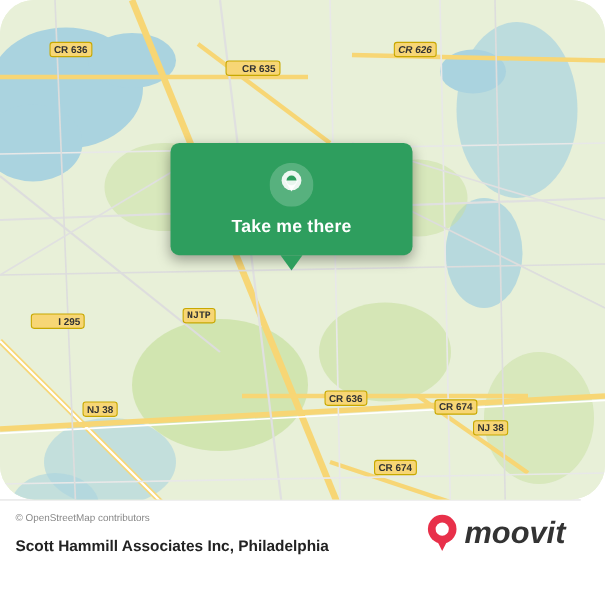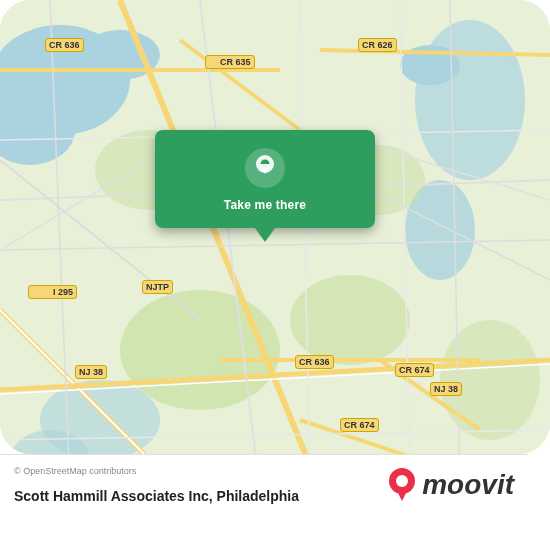--- a/index.html
+++ b/index.html
@@ -51,21 +51,21 @@
     }
 
     .pin-icon {
       width: 40px;
       height: 40px;
       margin-bottom: 10px;
     }
 
     .take-me-there-btn {
       color: #ffffff;
-      font-size: 12px;
+      font-size: 16px;
       font-weight: 600;
       background: none;
       border: none;
       cursor: pointer;
       letter-spacing: 0.2px;
       padding: 0;
     }
 
     
     .road-label {
@@ -186,28 +186,28 @@
     <line x1="450" y1="0" x2="460" y2="490" stroke="#dddddd" stroke-width="1.5"></line>
 
     <line x1="0" y1="160" x2="200" y2="320" stroke="#dddddd" stroke-width="2"></line>
     <line x1="200" y1="130" x2="0" y2="250" stroke="#e0e0e0" stroke-width="1.5"></line>
     <line x1="320" y1="130" x2="550" y2="200" stroke="#e0e0e0" stroke-width="1.5"></line>
     <line x1="350" y1="180" x2="550" y2="280" stroke="#dddddd" stroke-width="1.5"></line>
   </svg>
 
   <div class="road-label" style="top:38px;left:45px;">CR 636</div>
   <div class="road-label" style="top:55px;left:205px;padding-left:14px;">CR 635</div>
-  <div class="road-label" style="top:38px;left:358px;">CR 626</div>
+  <div class="road-label" style="top:38px;left:358px;font-style:italic;">CR 626</div>
   <div class="road-label" style="top:355px;left:295px;">CR 636</div>
   <div class="road-label" style="top:363px;left:395px;">CR 674</div>
   <div class="road-label" style="top:418px;left:340px;">CR 674</div>
   <div class="road-label" style="top:285px;left:28px;padding-left:24px;">I 295</div>
   <div class="road-label" style="top:365px;left:75px;">NJ 38</div>
   <div class="road-label" style="top:382px;left:430px;">NJ 38</div>
-  <div class="road-label" style="top:280px;left:142px;">NJTP</div>
+  <div class="road-label" style="top:280px;left:166px;font-family:Liberation Mono, monospace;">NJTP</div>
 
   <div id="popup-card">
 
     <svg class="pin-icon" viewBox="0 0 40 40">
       <circle cx="20" cy="20" r="20" fill="rgba(255,255,255,0.2)"></circle>
       <ellipse cx="20" cy="16" rx="9" ry="9" fill="white" opacity="0.9"></ellipse>
       <ellipse cx="20" cy="16" rx="4.5" ry="4.5" fill="#2e9e5e"></ellipse>
       <polygon points="20,26 14,16 26,16" fill="white" opacity="0.9"></polygon>
     </svg>
     <button class="take-me-there-btn">Take me there</button>

